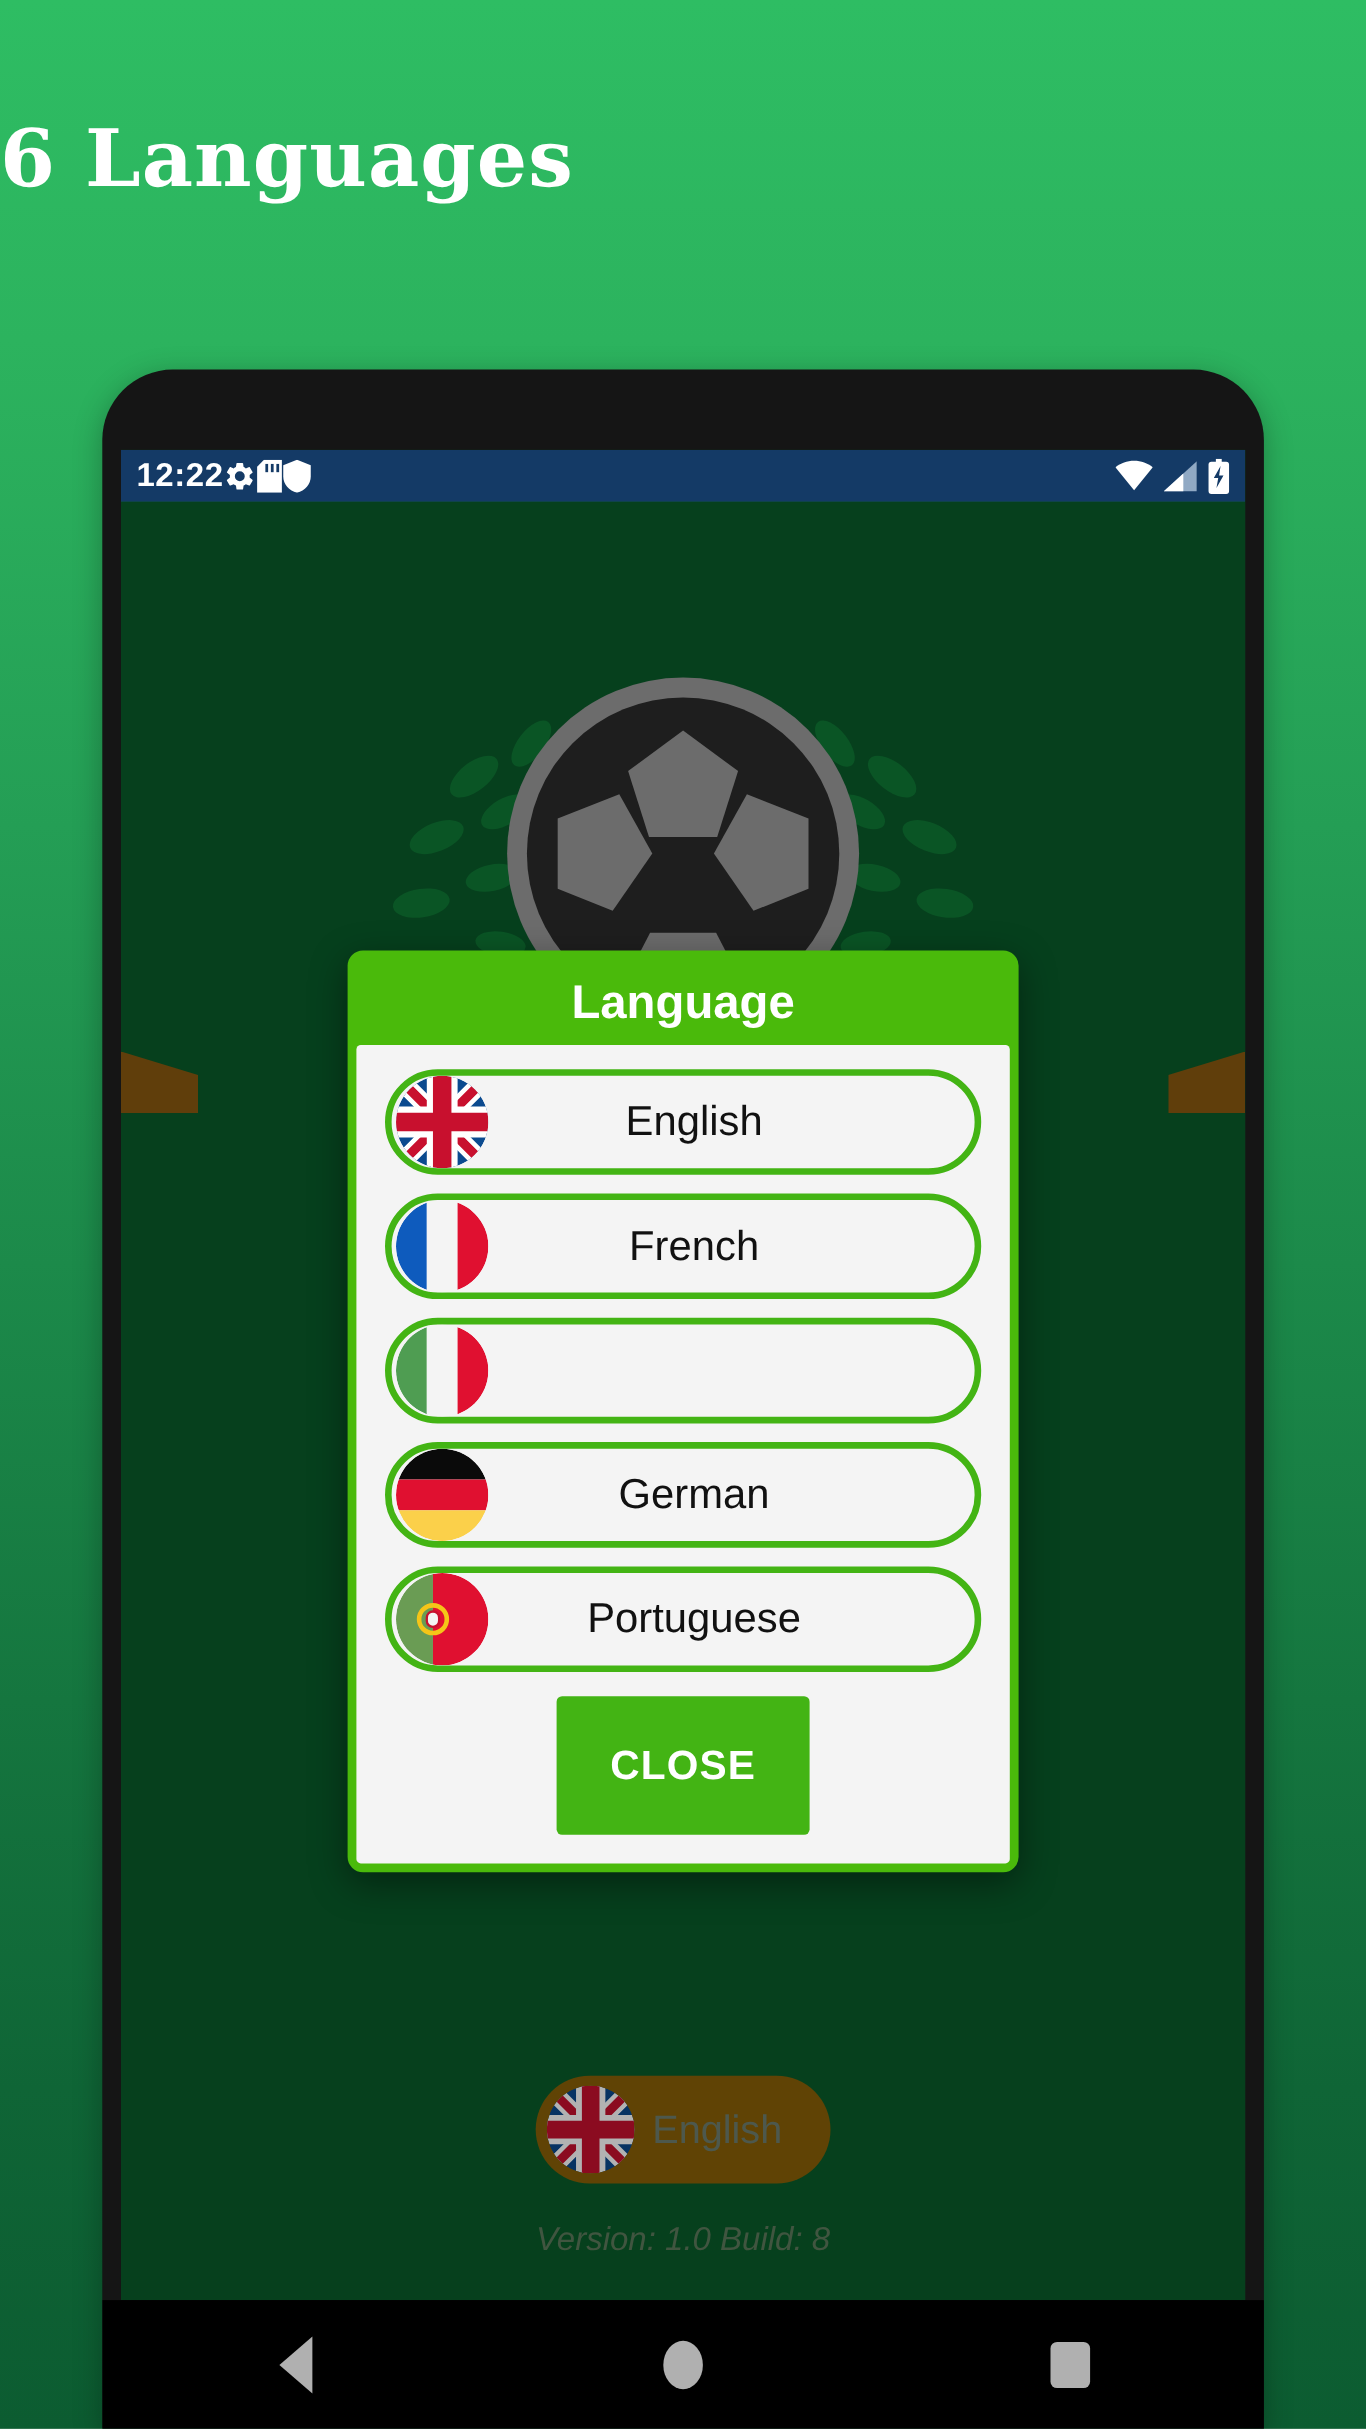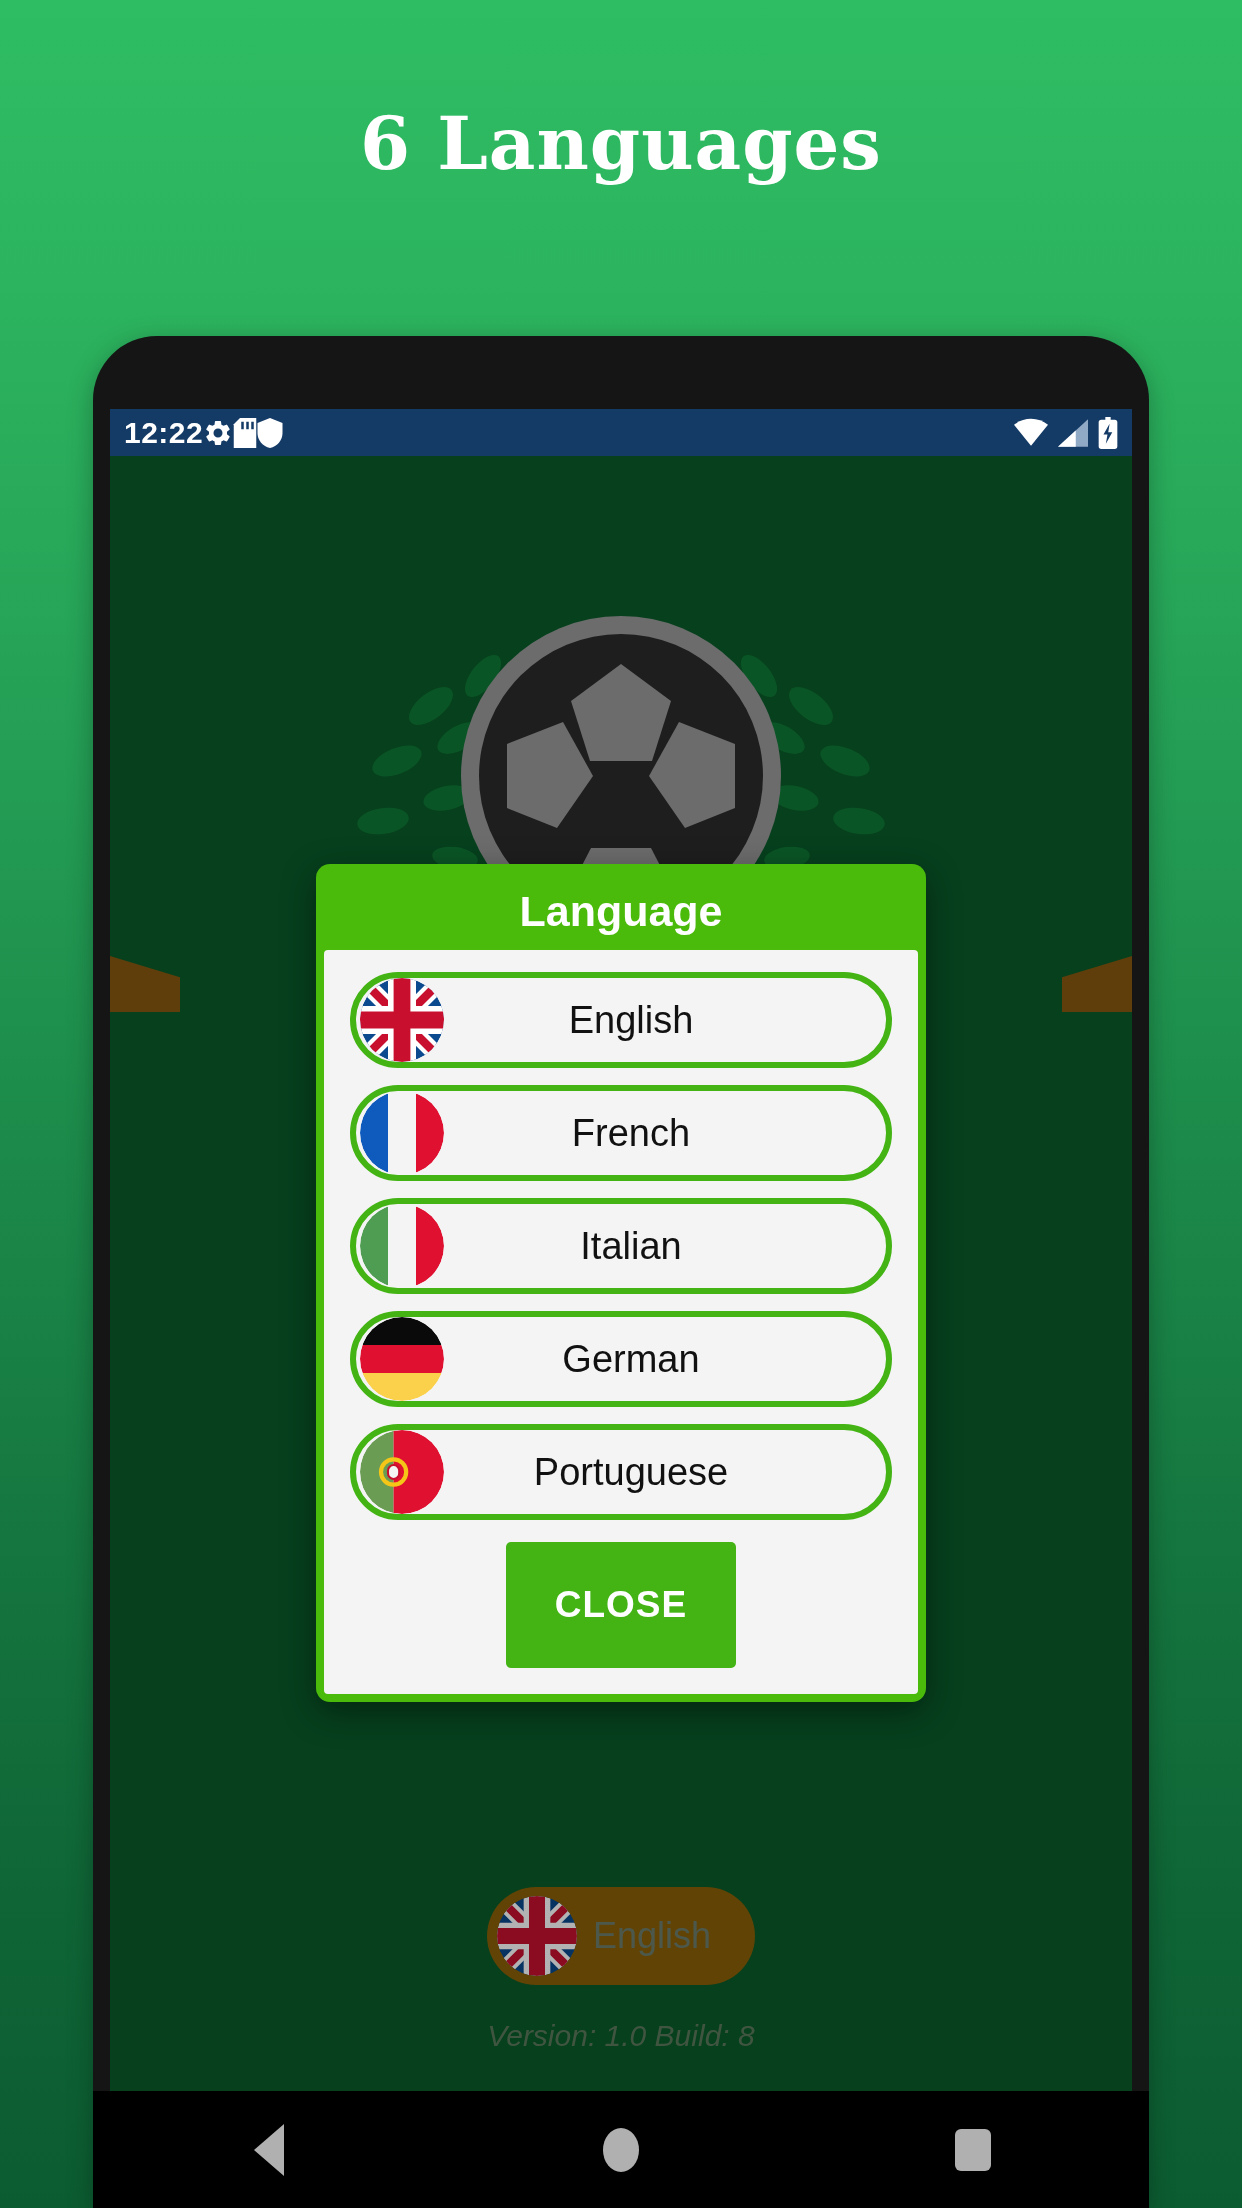--- a/index.html
+++ b/index.html
@@ -6,21 +6,21 @@
   html, body { width:1242px; height:2208px; overflow:hidden; }
   body {
     font-family: "Liberation Sans", sans-serif;
     background: linear-gradient(180deg, #2ebd63 0%, #2cb35e 14%, #249e55 34%, #1c8a4a 52%, #15763f 70%, #0f6536 86%, #0c5c31 100%);
     position:relative;
   }
 
   
   #promo-title {
     position:absolute; top:108px; left:0; width:100%;
-    text-align:center;
+    text-align:left;
     font-family: "DejaVu Serif", serif;
     font-weight:700;
     font-size:72px;
     letter-spacing:1px;
     color:#ffffff;
     line-height:1;
   }
 
   
   #phone-mockup {
@@ -301,21 +301,20 @@
               <clipPath id="c-it">
                   <circle cx="30" cy="30" r="30"></circle>
                 </clipPath>
               <g clip-path="url(#c-it)">
                 <rect x="0" width="20" height="60" fill="#4f9d52"></rect>
                 <rect x="20" width="20" height="60" fill="#f4f4f4"></rect>
                 <rect x="40" width="20" height="60" fill="#e01030"></rect>
               </g>
             </svg>
           </span>
-          <span class="lang-label">Italian</span>
         </div>
 
         <div class="lang-row">
           <span class="lang-flag">
             <svg class="flag-svg" viewBox="0 0 60 60">
               <clipPath id="c-de">
                   <circle cx="30" cy="30" r="30"></circle>
                 </clipPath>
               <g clip-path="url(#c-de)">
                 <rect y="0" width="60" height="20" fill="#0a0a0a"></rect>

